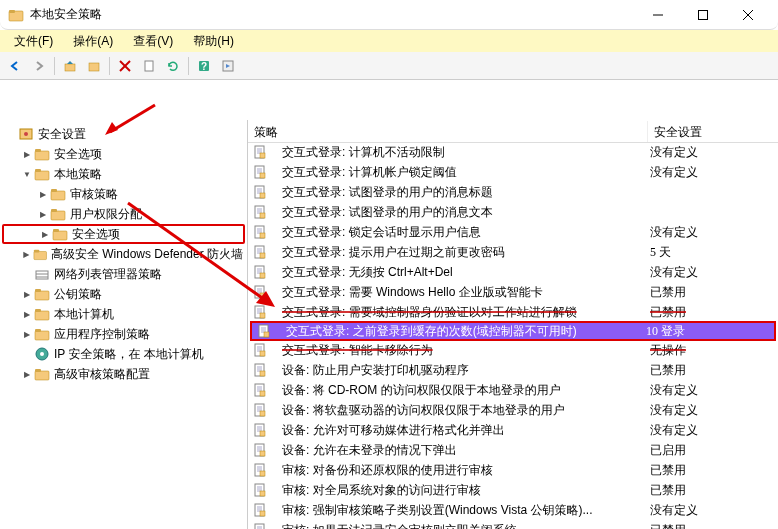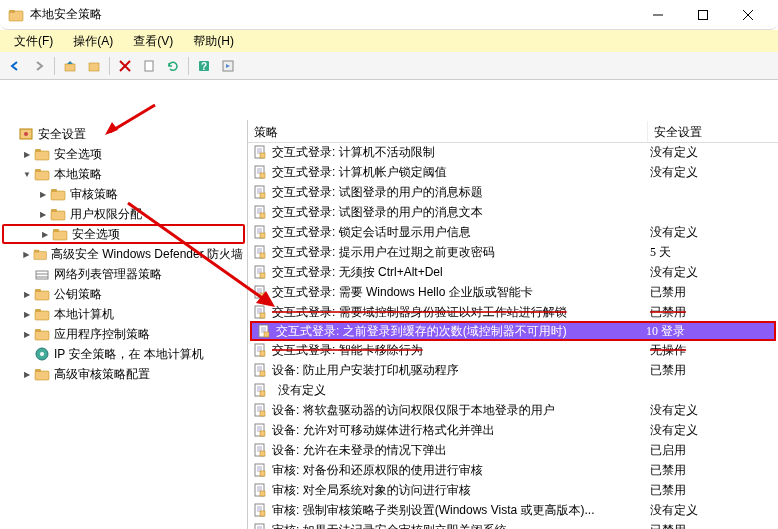--- a/index.html
+++ b/index.html
@@ -28,21 +28,21 @@
     .tree-icon { width: 16px; height: 16px; display: inline-flex; align-items: center; justify-content: center; margin-right: 2px; }
     .tree-label { padding: 0 2px; }
     .indent-0 { padding-left: 2px; }
     .indent-1 { padding-left: 18px; }
     .indent-2 { padding-left: 34px; }
     .tree-highlight { border: 2px solid #d00; border-radius: 2px; }
     
     .list-header { display: flex; height: 22px; border-bottom: 1px solid #ddd; background: #fff; position: sticky; top: 1px; }
     .col-policy { flex: 1; padding: 3px 6px; border-right: 1px solid #eee; }
     .col-setting { width: 130px; padding: 3px 6px; }
-    .list-row { display: flex; height: 20px; align-items: center; padding: 0 4px; }
+    .list-row { display: flex; height: 20px; align-items: center; padding: 0 4px; gap: 10px; }
     .list-row .ricon { width: 16px; height: 16px; margin-right: 4px; flex-shrink: 0; }
     .list-row .rlabel { flex: 1; white-space: nowrap; overflow: hidden; }
     .list-row .rsetting { width: 130px; padding-left: 6px; white-space: nowrap; font-family: Liberation Serif, serif; }
     .list-row.selected { background: #8b5cf6; color: #fff; border: 2px solid #d00; margin: -1px 2px; }
     .list-row.struck .rlabel, .list-row.struck .rsetting { text-decoration: line-through; text-decoration-color: rgba(200,0,0,0.8); text-decoration-thickness: 2px; }
     
     .folder-icon { fill: #f5c97b; stroke: #b8860b; stroke-width: 0.5; }
     
     .arrow-annot { position: absolute; pointer-events: none; }
   </style>
@@ -416,20 +416,21 @@
           <span class="rsetting">已禁用</span>
         </div>
         <div class="list-row">
           <span class="ricon"><svg viewBox="0 0 16 16">
               <rect x="3" y="2" width="9" height="12" fill="#fff" stroke="#888"></rect>
               <line x1="5" y1="5" x2="10" y2="5" stroke="#aac"></line>
               <line x1="5" y1="7" x2="10" y2="7" stroke="#aac"></line>
               <line x1="5" y1="9" x2="10" y2="9" stroke="#aac"></line>
               <rect x="8" y="9" width="5" height="5" fill="#f5c97b" stroke="#b8860b" stroke-width="0.5"></rect>
             </svg></span>
+          <span class="rlabel">设备: 将 CD-ROM 的访问权限仅限于本地登录的用户</span>
           <span class="rsetting">没有定义</span>
         </div>
         <div class="list-row">
           <span class="ricon"><svg viewBox="0 0 16 16">
               <rect x="3" y="2" width="9" height="12" fill="#fff" stroke="#888"></rect>
               <line x1="5" y1="5" x2="10" y2="5" stroke="#aac"></line>
               <line x1="5" y1="7" x2="10" y2="7" stroke="#aac"></line>
               <line x1="5" y1="9" x2="10" y2="9" stroke="#aac"></line>
               <rect x="8" y="9" width="5" height="5" fill="#f5c97b" stroke="#b8860b" stroke-width="0.5"></rect>
             </svg></span>
@@ -481,21 +482,21 @@
           <span class="rsetting">已禁用</span>
         </div>
         <div class="list-row">
           <span class="ricon"><svg viewBox="0 0 16 16">
               <rect x="3" y="2" width="9" height="12" fill="#fff" stroke="#888"></rect>
               <line x1="5" y1="5" x2="10" y2="5" stroke="#aac"></line>
               <line x1="5" y1="7" x2="10" y2="7" stroke="#aac"></line>
               <line x1="5" y1="9" x2="10" y2="9" stroke="#aac"></line>
               <rect x="8" y="9" width="5" height="5" fill="#f5c97b" stroke="#b8860b" stroke-width="0.5"></rect>
             </svg></span>
-          <span class="rlabel">审核: 强制审核策略子类别设置(Windows Vista 或更高版本)...</span>
+          <span class="rlabel">审核: 强制审核策略子类别设置(Windows Vista 公钥策略)...</span>
           <span class="rsetting">没有定义</span>
         </div>
         <div class="list-row">
           <span class="ricon"><svg viewBox="0 0 16 16">
               <rect x="3" y="2" width="9" height="12" fill="#fff" stroke="#888"></rect>
               <line x1="5" y1="5" x2="10" y2="5" stroke="#aac"></line>
               <line x1="5" y1="7" x2="10" y2="7" stroke="#aac"></line>
               <line x1="5" y1="9" x2="10" y2="9" stroke="#aac"></line>
               <rect x="8" y="9" width="5" height="5" fill="#f5c97b" stroke="#b8860b" stroke-width="0.5"></rect>
             </svg></span>

